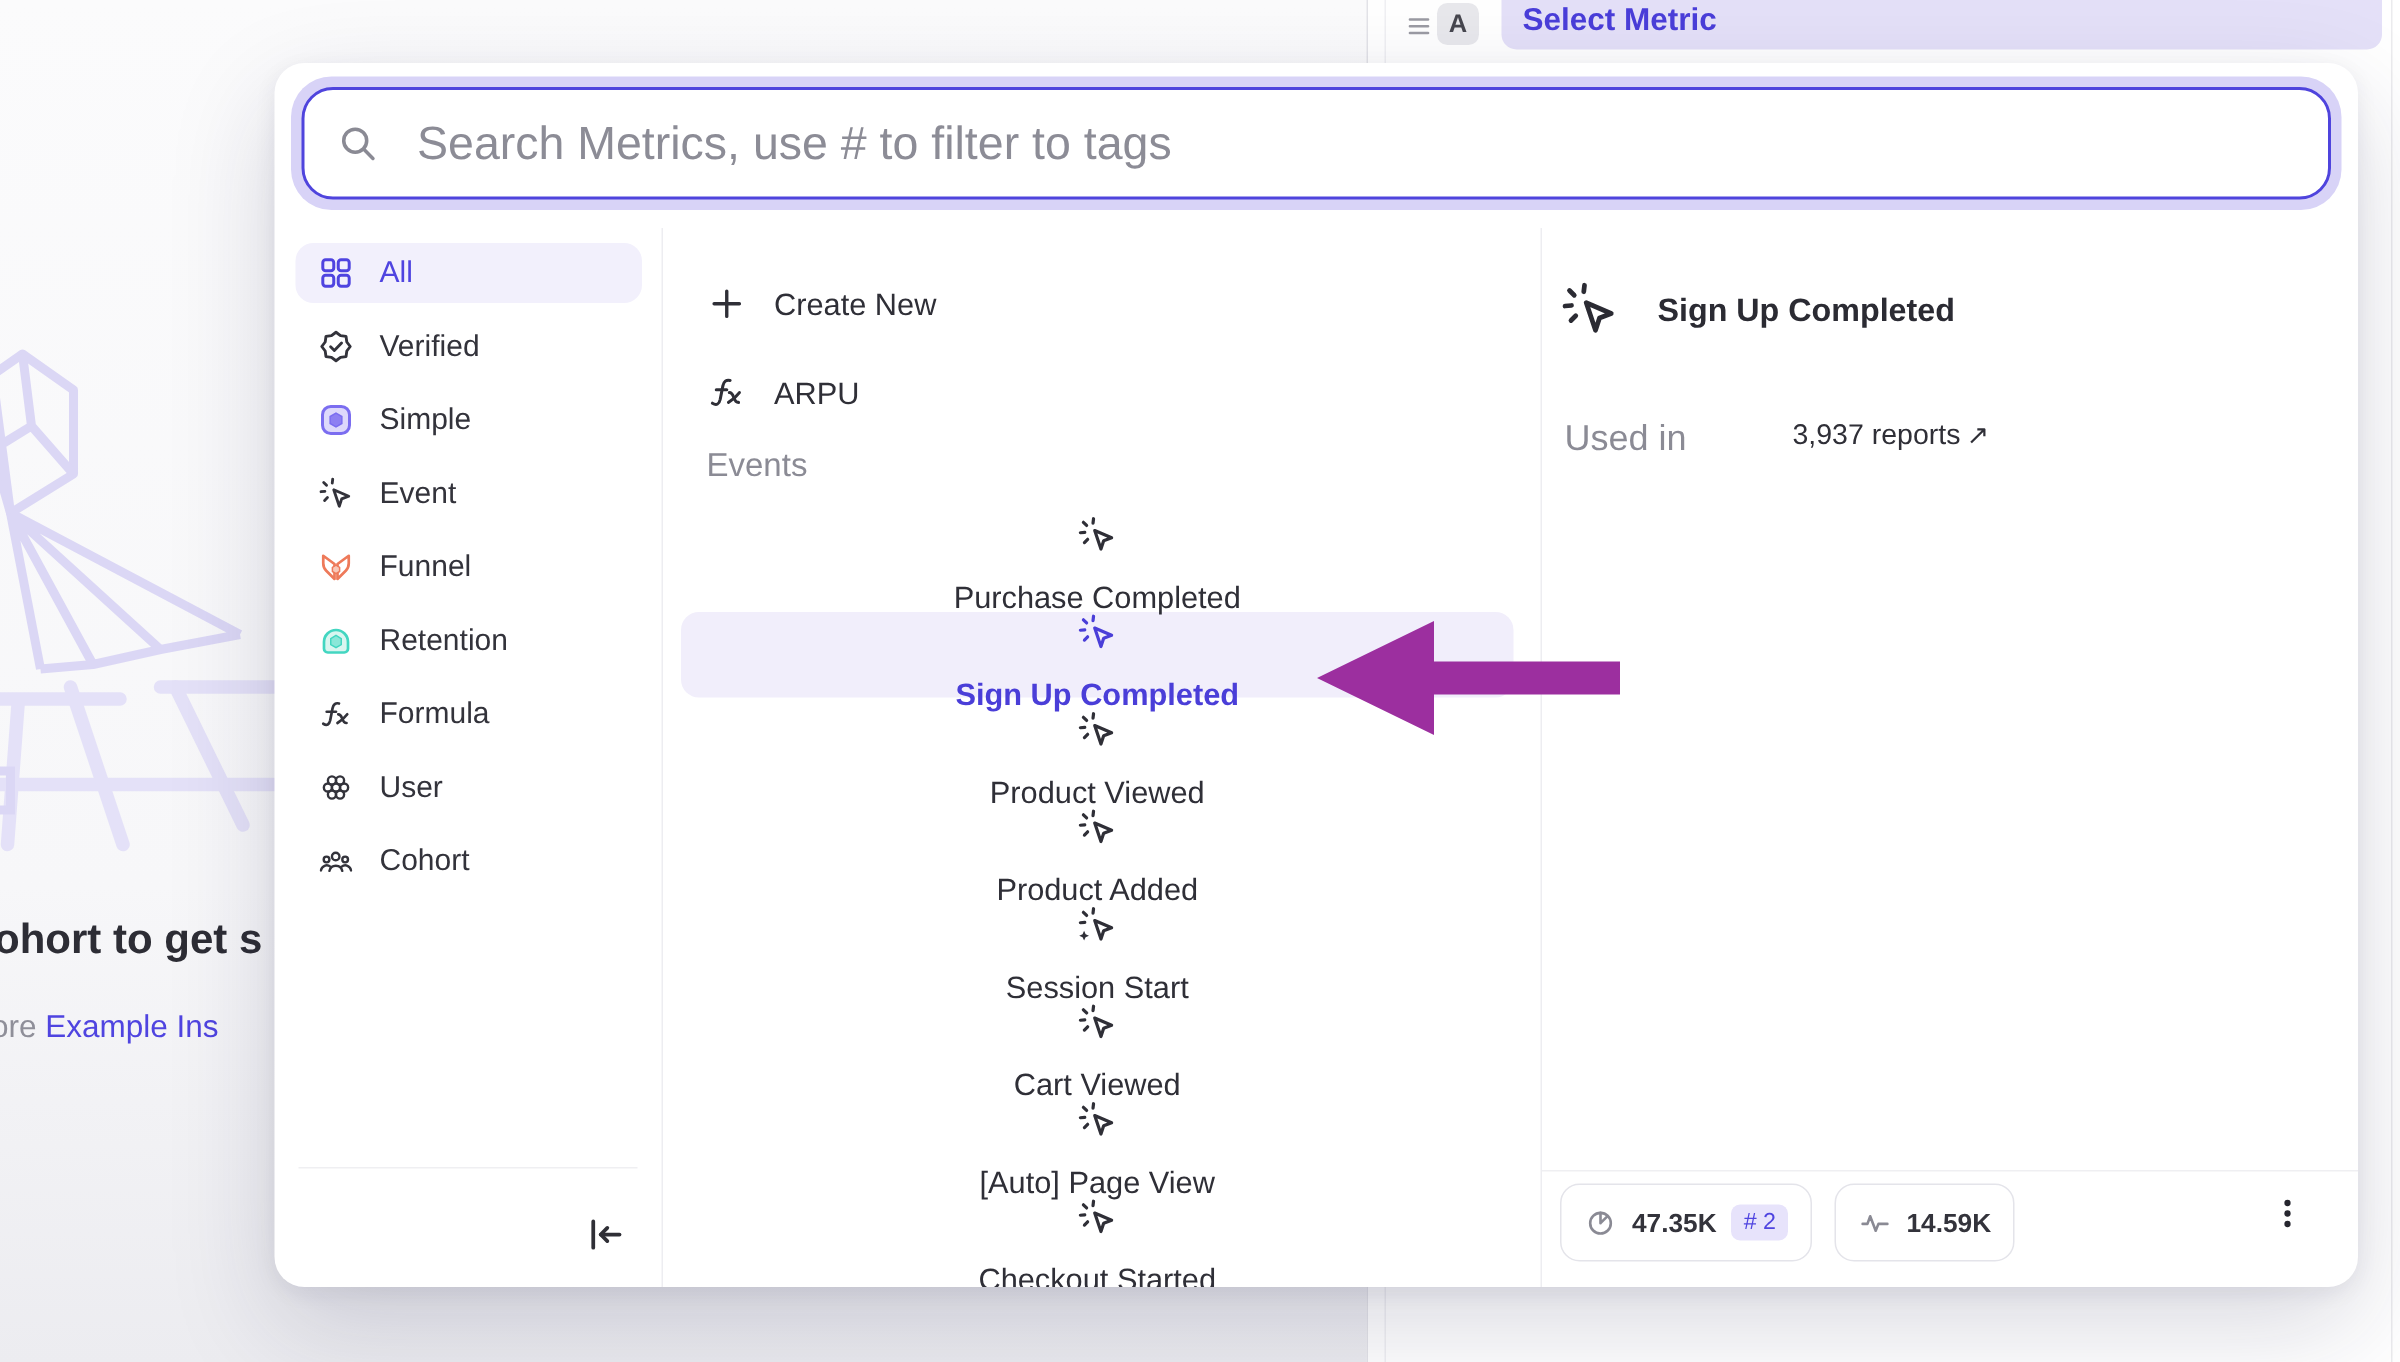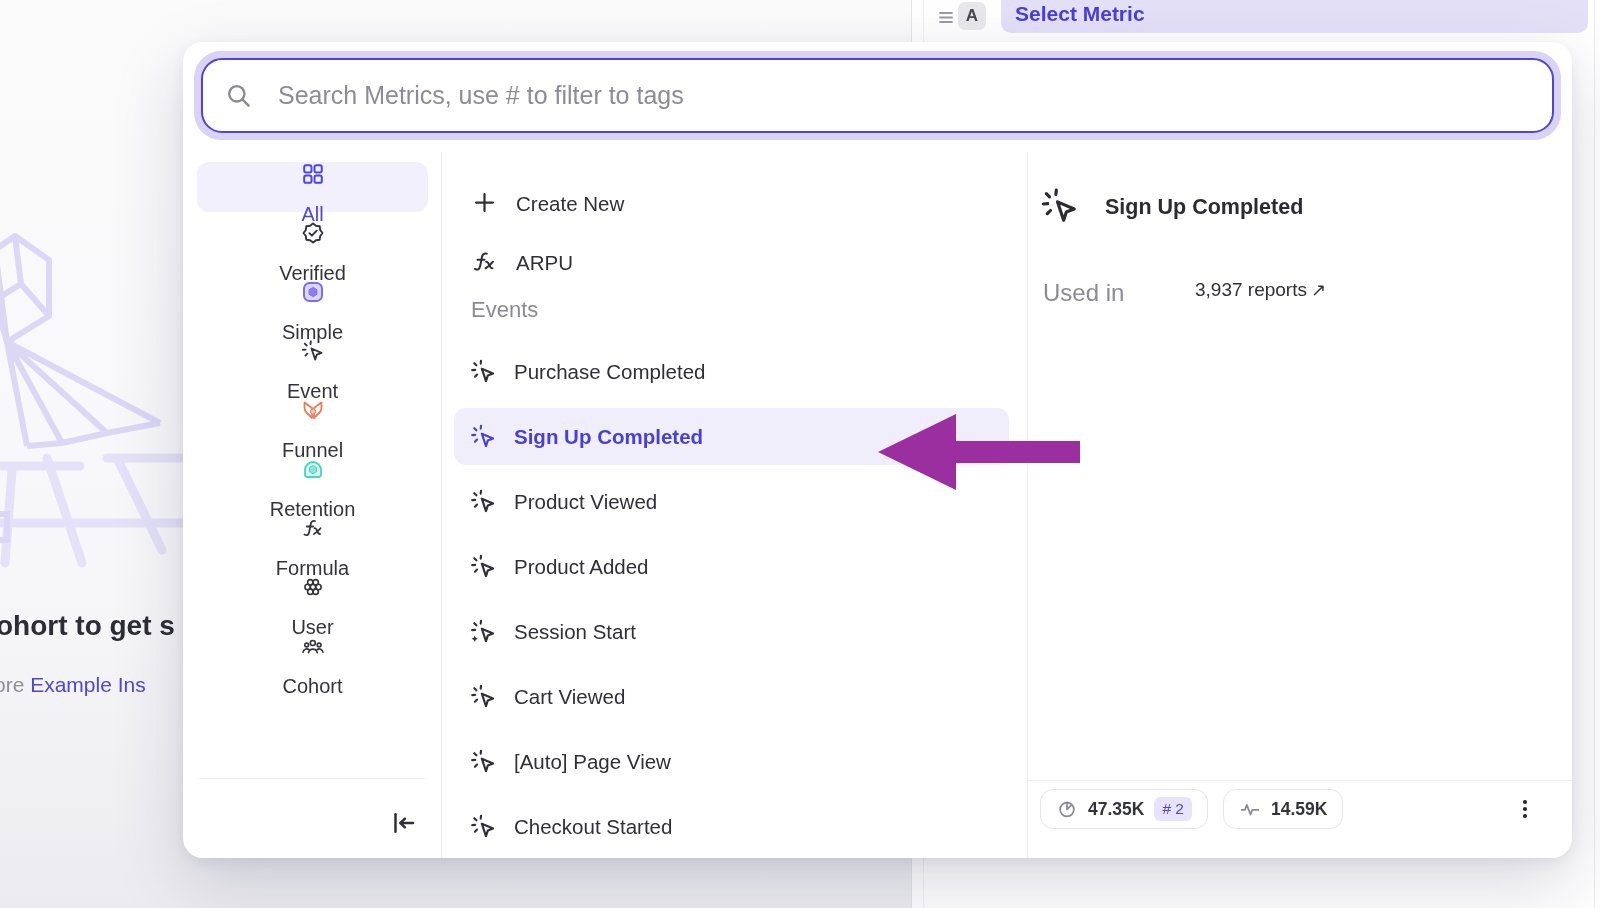--- a/index.html
+++ b/index.html
@@ -27,51 +27,51 @@
   .bg-illustration { position:absolute; left:-15px; top:218px; }
 
   
   .dialog { position:absolute; left:183px; top:42px; width:1389px; height:816px; background:#fff; border-radius:20px;
     box-shadow:0 4px 14px rgba(30,30,70,.07), 0 26px 70px rgba(30,30,70,.17); overflow:hidden; }
 
   .search-ring { position:absolute; left:11px; right:11px; top:9px; height:89px; background:#d8d3f7; border-radius:27px; }
   .search-field { position:absolute; left:7px; right:7px; top:7px; bottom:7px; background:#fff; border:2.5px solid #4f44dd;
     border-radius:21px; display:flex; align-items:center; gap:26px; padding:0 18px 0 22px; }
   .search-input { flex:1; border:none; outline:none; background:transparent; font-family:"Liberation Sans",sans-serif;
-    font-size:25px; color:#0c4a6e; }
+    font-size:31px; color:#0c4a6e; }
   .search-input::placeholder { color:#8c8c96; }
 
   
   .sidebar { position:absolute; left:0; top:110px; width:259px; bottom:0; border-right:1px solid #ededf1; padding:10px 13px 0 14px; }
-  .side-item { height:50px; margin-bottom:9px; border-radius:12px; display:flex; align-items:center; gap:17px;
-    padding:0 15px; font-size:20px; color:#33333b; cursor:pointer;flex-direction:column; }
+  .side-item { height:40px; margin-bottom:9px; border-radius:12px; display:flex; align-items:center; gap:17px;
+    padding:0 15px; font-size:20px; color:#33333b; cursor:pointer; }
   .side-item.selected { background:#f2f0fc; color:#4f44e0; font-weight:500; }
   .side-icon { width:24px; height:24px; flex:0 0 24px; display:flex; }
   .sidebar-divider { position:absolute; left:16px; width:226px; top:736px; height:1px; background:#efeff2; }
   .collapse-btn { position:absolute; left:203px; top:764px; width:34px; height:34px; display:flex; align-items:center; justify-content:center; cursor:pointer; }
 
   
   .list-col { position:absolute; left:259px; top:110px; width:586px; bottom:0; border-right:1px solid #ededf1; padding:12px 18px 0 12px; overflow:hidden; }
   .list-row { height:52px; margin-bottom:7px; border-radius:12px; display:flex; align-items:flex-end; gap:18px;
     padding:0 17px; font-size:20.5px; font-weight:500; color:#2f2f37; cursor:pointer; }
   .section-head { height:42px; margin:14px 0 12px; display:flex; align-items:center; padding:0 17px; font-size:22px; font-weight:400; color:#8b8b95; }
   .event-row { height:57px; margin-bottom:8px; border-radius:12px; display:flex; align-items:center; gap:17px;
-    padding:0 16px; font-size:20.5px; font-weight:500; color:#2f2f37; cursor:pointer; }
+    padding:0 16px; font-size:20.5px; font-weight:500; color:#2f2f37; cursor:pointer;flex-direction:column; }
   .event-row.selected { background:#f1eefb; color:#4a3ed8; font-weight:600; }
   .row-icon { width:27px; height:27px; flex:0 0 27px; display:flex; }
 
   
   .detail-icon { position:absolute; left:857px; top:144px; }
   .detail-title { position:absolute; left:922px; top:153px; font-size:21.5px; font-weight:700; color:#2b2b33; }
   .used-label { position:absolute; left:860px; top:237px; font-size:24px; color:#8b8b95; }
   .reports-link { position:absolute; left:1012px; top:237px; font-size:19px; color:#2f2f37; cursor:pointer; }
   .ext-arrow { font-size:18px; margin-left:4px; }
   .detail-foot { position:absolute; left:845px; right:0; top:738px; bottom:0; border-top:1px solid #efeff2;
     display:flex; align-items:flex-start; padding:8px 30px 0 12px; gap:15px; }
-  .stat-chip { height:40px; border:1.5px solid #e4e4ea; border-radius:13px; background:#fff; display:inline-flex;
+  .stat-chip { height:52px; border:1.5px solid #e4e4ea; border-radius:13px; background:#fff; display:inline-flex;
     align-items:center; gap:10px; padding:0 15px; font-size:17.5px; font-weight:600; color:#33333b; cursor:pointer; }
   .rank-badge { background:#e7e3fb; color:#4f44e0; border-radius:6px; padding:3px 8px; font-size:15.5px; font-weight:500; }
   .kebab { margin-left:auto; margin-top:3px; width:34px; height:34px; display:flex; align-items:center; justify-content:center; cursor:pointer; }
 
   
   .annot-arrow { position:absolute; left:864px; top:402px; }
 </style>
 </head>
 <body>
 

